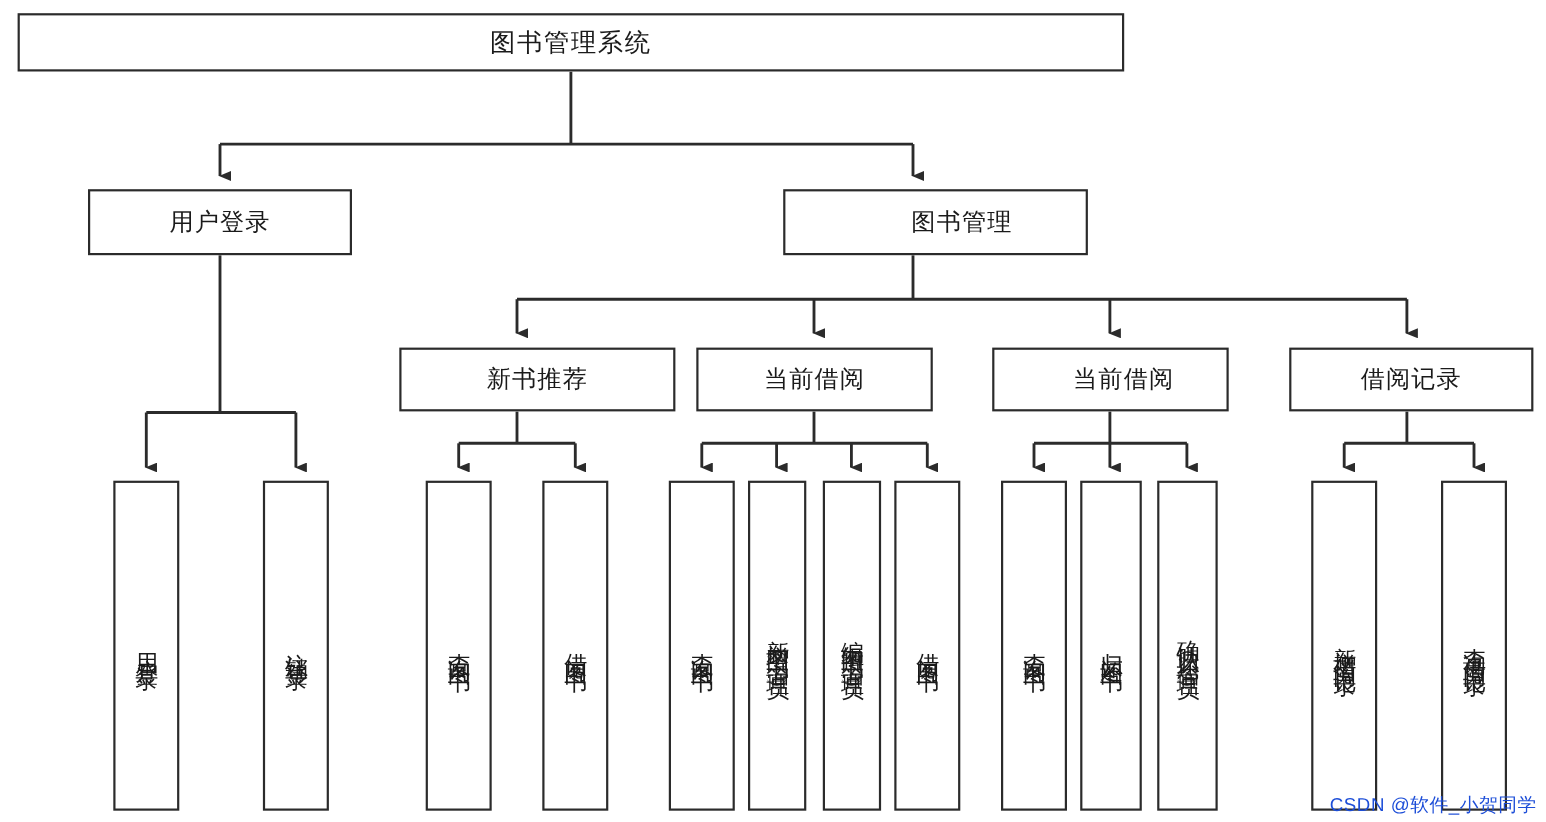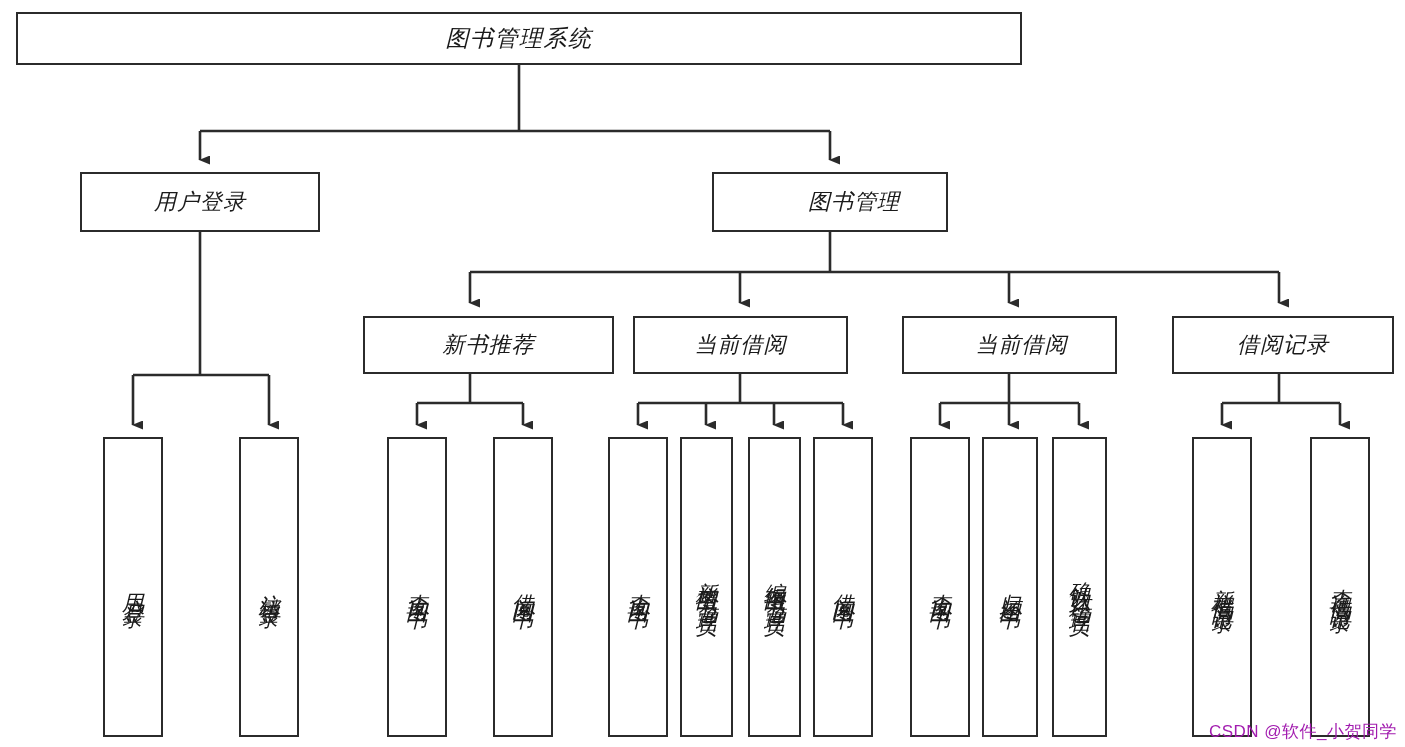--- a/index.html
+++ b/index.html
@@ -28,21 +28,20 @@
   }
   .node {
     position: absolute;
     box-sizing: border-box;
     background: #ffffff;
     border: 2px solid #2b2b2b;
     display: flex;
     align-items: center;
     justify-content: center;
     color: #1a1a1a;
-    font-style: italic;
   }
   .node-h {
     font-size: 22px;
     letter-spacing: 1px;
     white-space: nowrap;
   }
   .node-root {
     font-size: 23px;
     letter-spacing: 1.5px;
   }
@@ -56,21 +55,21 @@
     letter-spacing: 5px;
     line-height: 1;
     white-space: nowrap;
     text-align: center;
   }
   .watermark {
     position: absolute;
     right: 8px;
     bottom: 4px;
     font-size: 17px;
-    color: #a21caf;
+    color: #1d4ed8;
     white-space: nowrap;
     letter-spacing: 0.5px;
   }
 </style>
 </head>
 <body>
 
 <div id="diagram-canvas">
 
   <svg id="edges-layer" viewBox="0 0 1405 747" width="1405" height="747" xmlns="http://www.w3.org/2000/svg">
@@ -123,21 +122,21 @@
     </g>
   </svg>
 
   <div class="node node-h node-root" style="left:16px; top:12px; width:1006px; height:53px;">
     <span>图书管理系统</span>
   </div>
 
   <div class="node node-h" style="left:80px; top:172px; width:240px; height:60px;">
     <span>用户登录</span>
   </div>
-  <div class="node node-h" style="left:712px; top:172px; width:236px; height:60px;padding-left:48px;">
+  <div class="node node-h" style="left:712px; top:172px; width:277px; height:60px;padding-left:48px;">
     <span>图书管理</span>
   </div>
 
   <div class="node node-h" style="left:363px; top:316px; width:251px; height:58px;">
     <span>新书推荐</span>
   </div>
   <div class="node node-h" style="left:633px; top:316px; width:215px; height:58px;">
     <span>当前借阅</span>
   </div>
   <div class="node node-h" style="left:902px; top:316px; width:215px; height:58px;padding-left:24px;">

